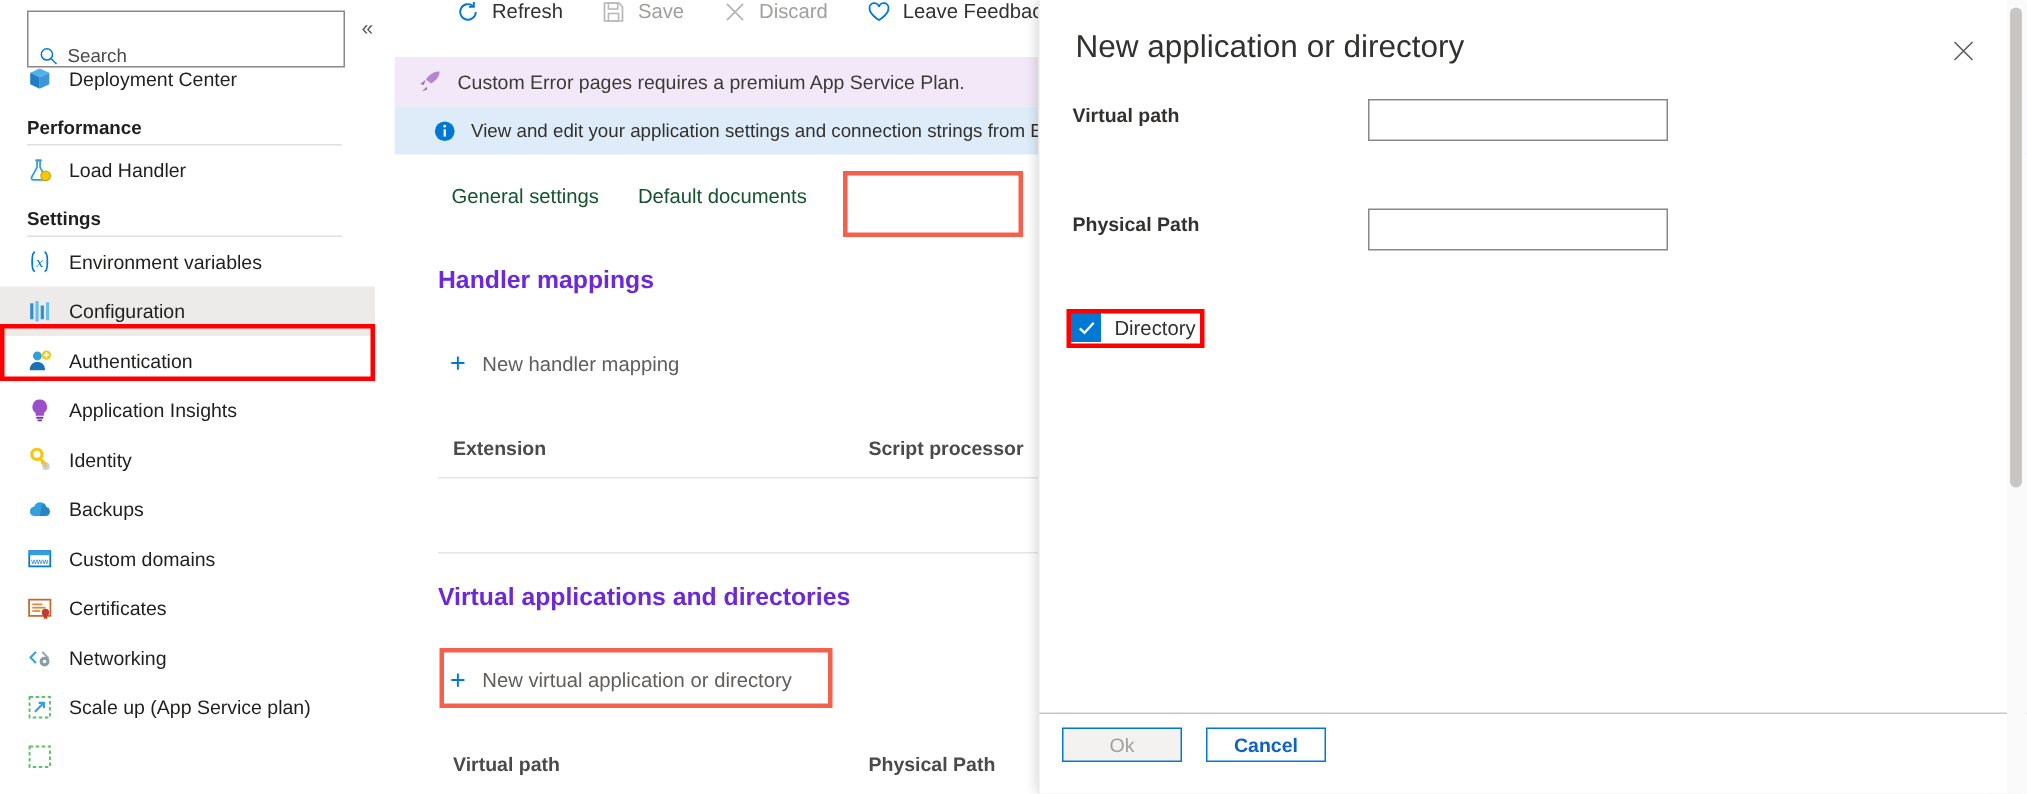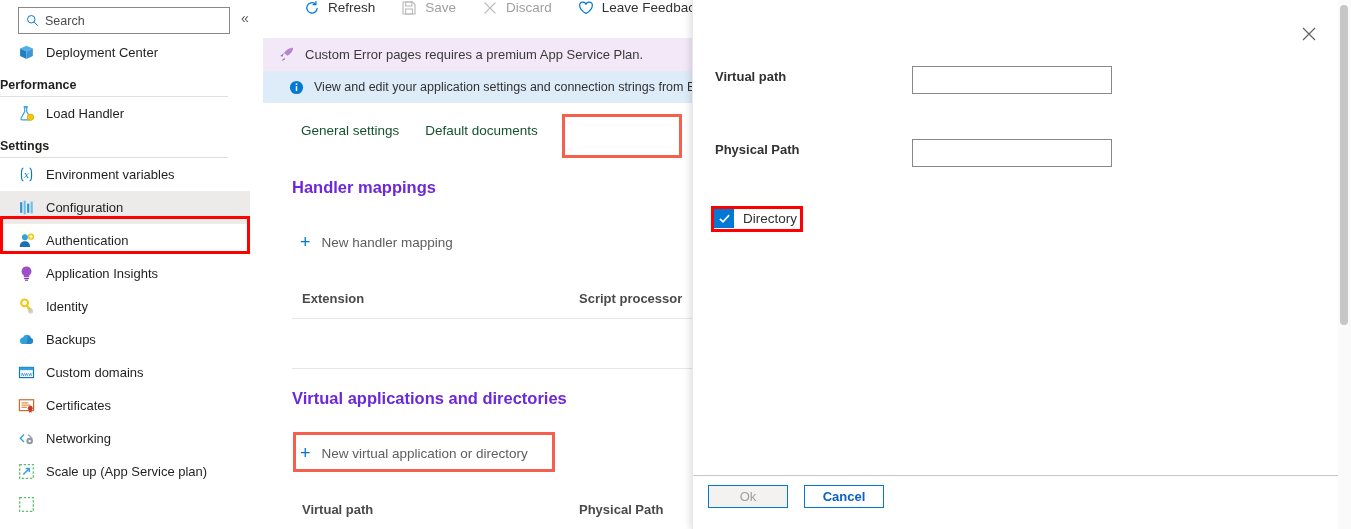--- a/index.html
+++ b/index.html
@@ -11,40 +11,40 @@
   }
   #app { position: relative; width: 1351px; height: 529px; background: #fff; }
 
   
   #sidebar {
     position: absolute; left: 0; top: 0; width: 250px; height: 529px;
     background: #ffffff; overflow: hidden;
   }
   .search-row { position: absolute; left: 18px; top: 7px; width: 212px; height: 25px; }
   .search-box {
-    width: 212px; height: 27px; border: 1px solid #8a8886; background: #fff;
-    display: flex; align-items: center; padding-left: 7px; gap: 6px;
+    width: 212px; height: 38px; border: 1px solid #8a8886; background: #fff;
+    display: flex; align-items: flex-end; padding-left: 7px; gap: 6px;
   }
   .search-box .sicon { width: 13px; height: 13px; flex: 0 0 13px; }
   .search-ph { font-size: 12.5px; color: #4a4a4a; }
   .collapse-chev {
     position: absolute; left: 241px; top: 11px; font-size: 14px;
     color: #5c5c5c; line-height: 1; cursor: pointer;
   }
 
   .nav-list { position: absolute; left: 0; top: 36px; width: 250px; }
   .nav-item {
     position: relative; height: 33px; display: flex; align-items: center;
     padding-left: 18px; gap: 11px; cursor: pointer;
   }
   .nav-item .ico { width: 17px; height: 17px; flex: 0 0 17px; display: block; }
   .nav-item .lbl { font-size: 13px; color: #201f1e; white-space: nowrap; }
   .nav-item.selected { background: #edebe9; }
 
-  .nav-group { padding-right: 22px; padding-top: 9px; }
+  .nav-group { padding-left: 18px; padding-right: 22px; padding-top: 9px; }
   .nav-group .gname {
     font-size: 12.5px; font-weight: bold; color: #201f1e; padding-bottom: 4px;
   }
   .nav-group .gline { height: 1px; background: #e1dfdd; }
 
   
   .hl-config {
     position: absolute; left: 0px; top: 216px; width: 250px; height: 38px;
     border: 3px solid #ff0000; pointer-events: none;
   }
@@ -418,20 +418,21 @@
     <div class="tbl-head" style="left:316px; top:502px;">Physical Path</div>
 
     <div class="fade"></div>
   </div>
 
   <div class="hl-tab"></div>
   <div class="hl-newvapp"></div>
 
   <div id="panel">
 
+    <div class="panel-title">New application or directory</div>
 
     <div class="panel-close">
       <svg width="14" height="14" viewBox="0 0 14 14">
         <path d="M1 1 L13 13 M13 1 L1 13" stroke="#605e5c" stroke-width="1.1"></path>
       </svg>
     </div>
 
     <div class="fld-label" style="left:22px; top:69px;">Virtual path</div>
     <input class="fld-input" style="left: 219px; top: 66px;" type="text" value="" placeholder="">
 

